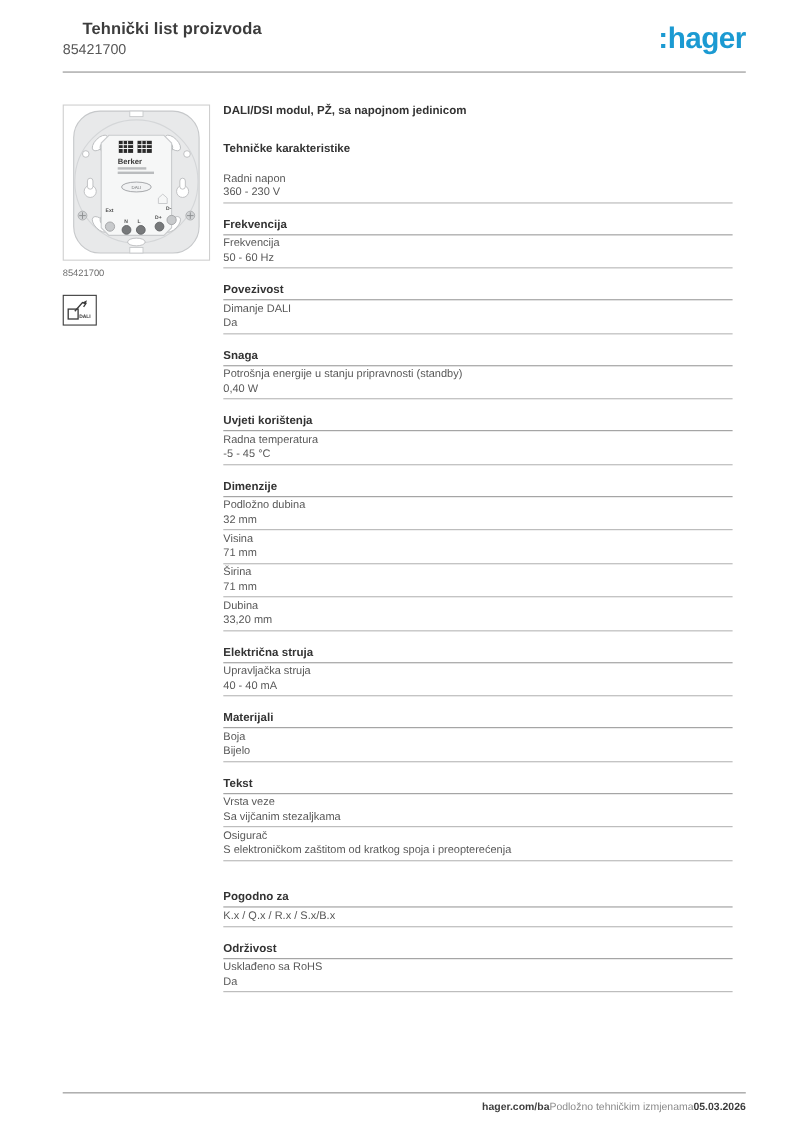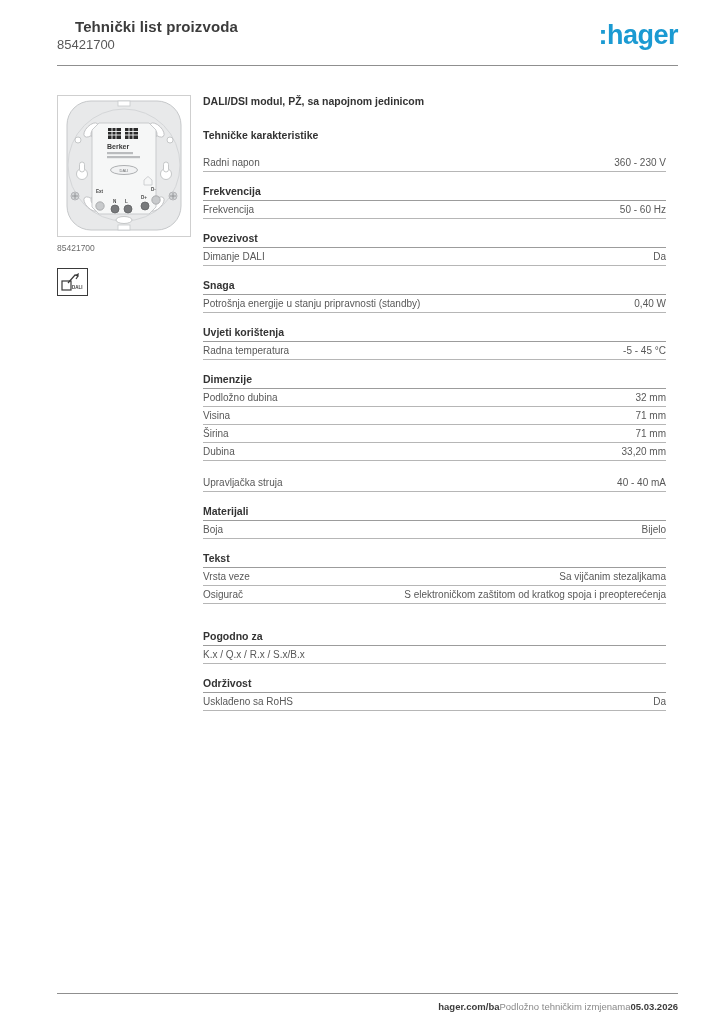--- a/index.html
+++ b/index.html
@@ -27,21 +27,21 @@
   .right-col { position:absolute; left:203px; top:95px; width:463px; }
   .product-title { font-size:10.5px; font-weight:bold; color:#333; }
   .spec-heading { font-size:10.5px; font-weight:bold; color:#333; margin-top:22px; }
   .sections { margin-top:5px; }
   .spec-section { margin-top:13px; }
   .spec-section.gap-xl { margin-top:26px; }
   .sec-title { font-size:10.5px; font-weight:bold; color:#333;
                padding-bottom:3px; border-bottom:1px solid #9c9c9c; }
   .spec-row { display:flex; justify-content:space-between; align-items:flex-start;
               padding:2.5px 0 2px; border-bottom:1px solid #b6b6b6;
-              font-size:10px; color:#585858; line-height:1.25; }
+              font-size:10px; color:#585858; line-height:1.25;flex-direction:column; }
   .spec-row .lbl { text-align:left; }
   .spec-row .val { text-align:right; max-width:62%; }
 
   
   .footer { position:absolute; left:57px; right:46px; top:993px; border-top:1px solid #8f8f8f; padding-top:7px; }
   .footer-row { display:flex; justify-content:flex-end; align-items:baseline; }
   .footer-left { font-size:9.5px; font-weight:bold; color:#3c3c3c; }
   .footer-center { font-size:9.5px; color:#8a8a8a; }
   .footer-right { font-size:9.5px; font-weight:bold; color:#3c3c3c; }
 </style>
@@ -205,20 +205,21 @@
   </div>
 
   <div class="spec-row">
     <span class="lbl">Dubina</span>
     <span class="val">33,20 mm</span>
   </div>
 </div>
   </section>
 
   <section class="spec-section">
+    <h3 class="sec-title">Električna struja</h3>
     <div class="rows">
   <div class="spec-row">
     <span class="lbl">Upravljačka struja</span>
     <span class="val">40 - 40 mA</span>
   </div>
 </div>
   </section>
 
   <section class="spec-section">
     <h3 class="sec-title">Materijali</h3>

